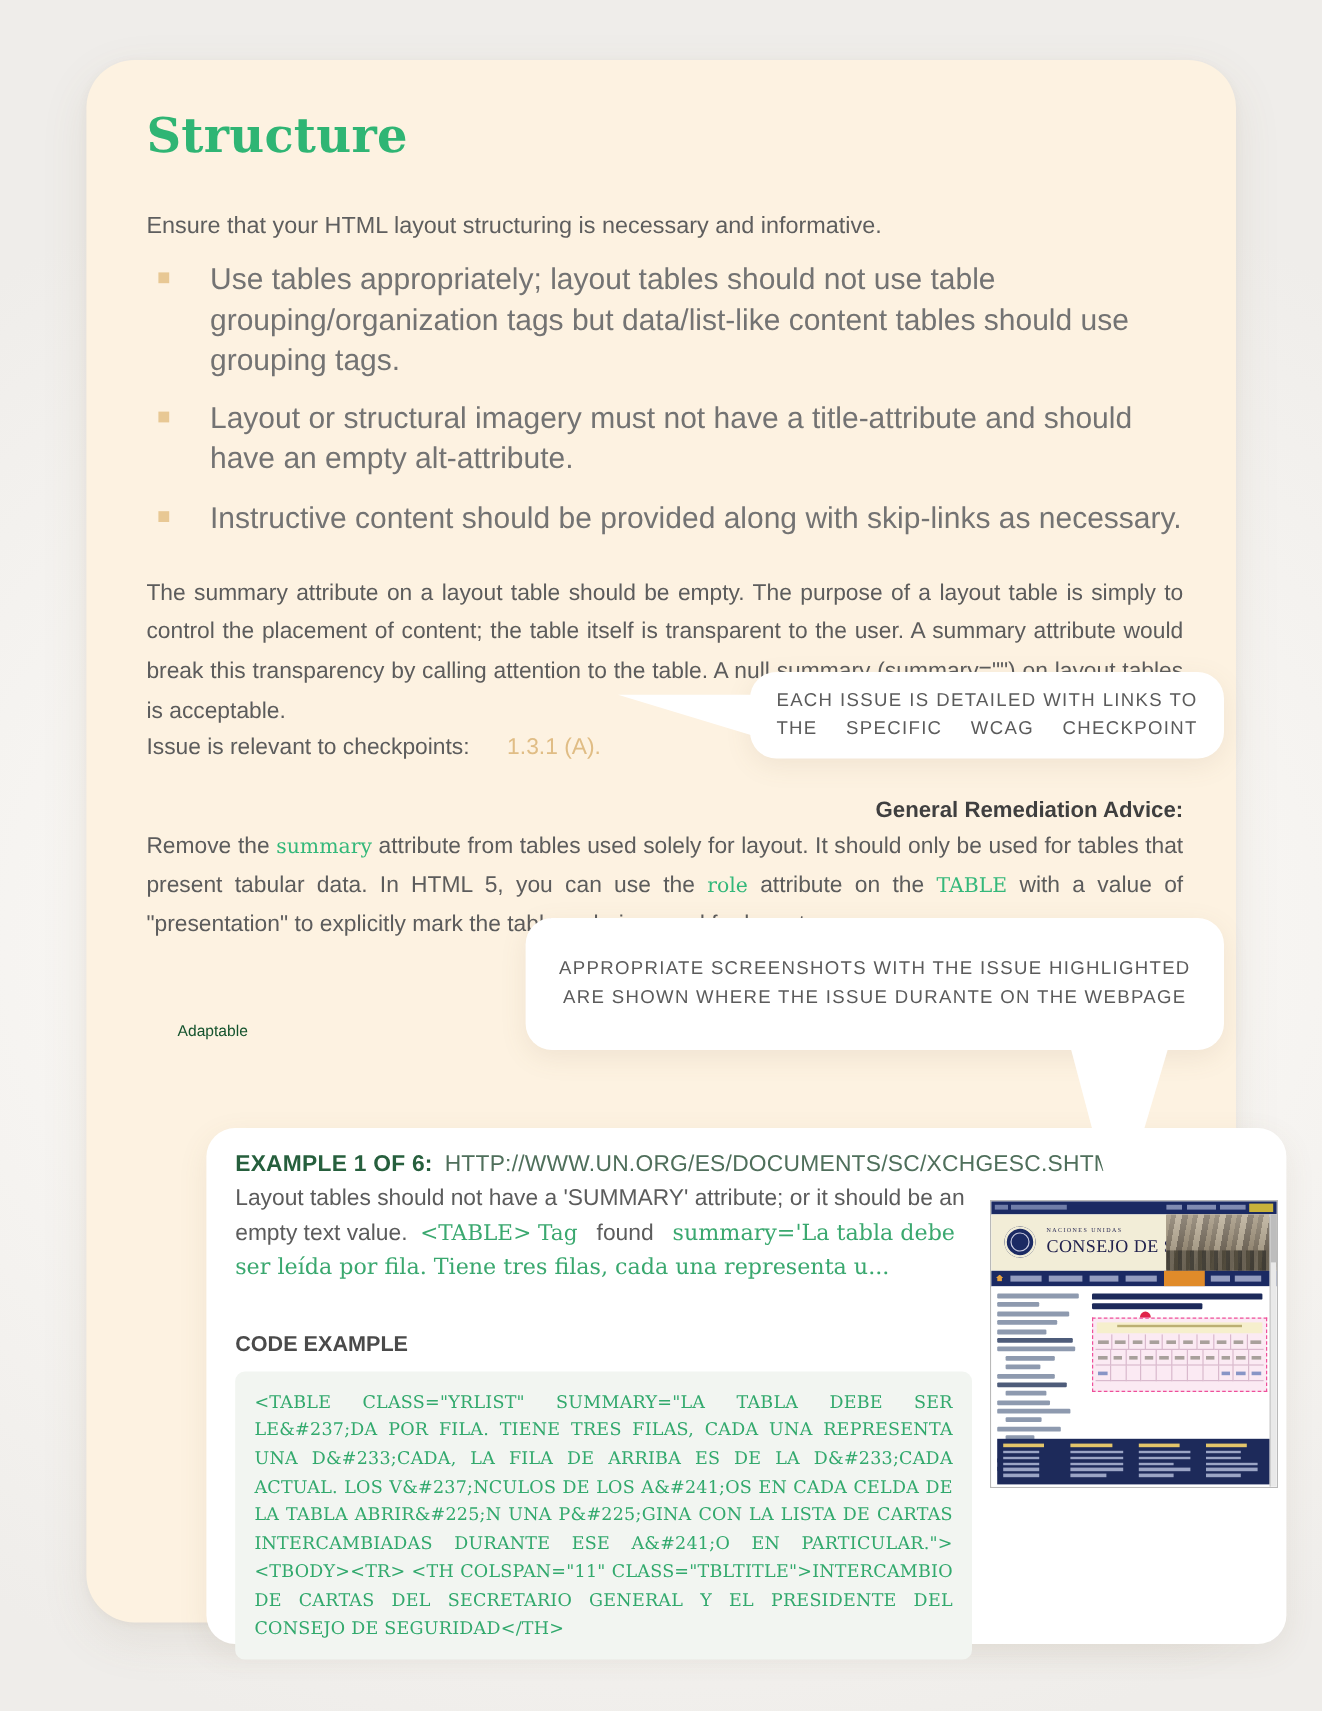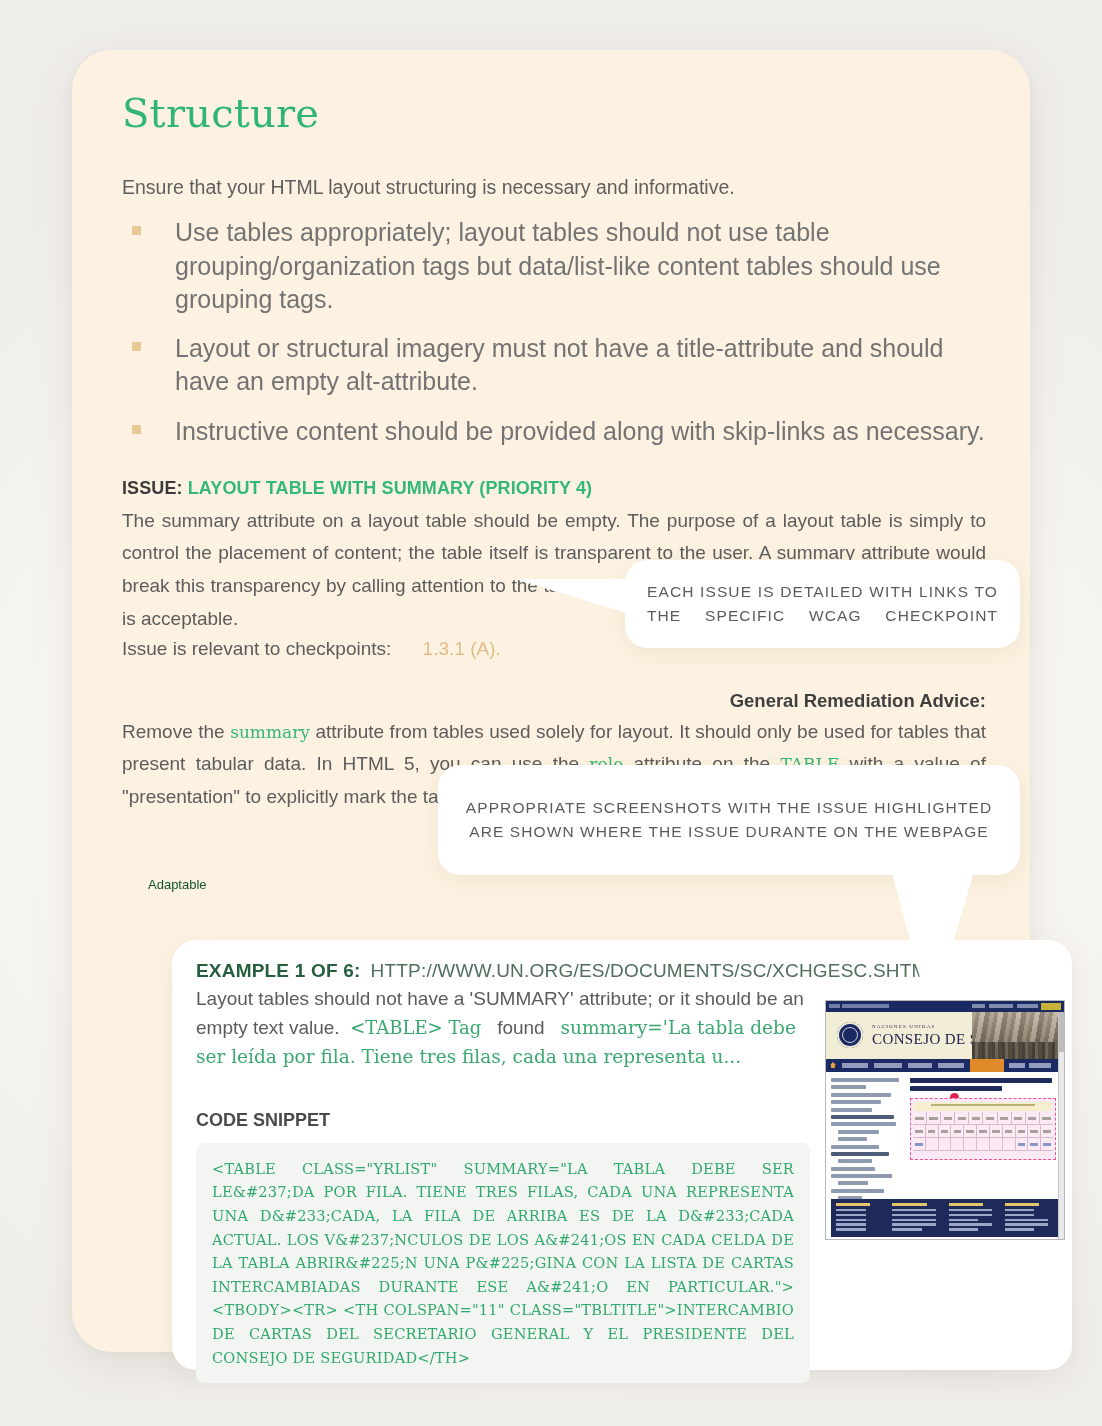--- a/index.html
+++ b/index.html
@@ -23,21 +23,21 @@
     left:72px; top:50px; width:958px; height:1302px;
     background:#fdf2e1;
     border-radius:40px;
     box-shadow: 0 14px 40px rgba(120,100,70,0.10), 0 2px 8px rgba(120,100,70,0.06);
   }
 
   .inner { position:absolute; left:50px; top:40px; right:44px; }
 
   h1.title{
     font-family:"DejaVu Serif", serif;
-    font-weight:400;
+    font-weight:700;
     font-size:40px;
     color:#2fb574;
     margin:0 0 38px 0;
     letter-spacing:.2px;
   }
 
   .lead{
     font-size:19.5px; color:#5e5e5e; margin:0 0 16px 0; line-height:1.35;
   }
 
@@ -104,21 +104,21 @@
   .callout .ctext{
     font-size:15.5px;
     color:#5b5b5b;
     letter-spacing:1.1px;
     line-height:1.52;
     text-align:center;
     font-family:"Liberation Sans", sans-serif;
   }
 
   #callout1{
-    left:625px; top:560px; width:395px; height:88px;
+    left:625px; top:560px; width:395px; height:72px;
     display:flex; align-items:center; justify-content:center;
   }
   #callout1 .ctext{ text-align:justify; text-align-last:justify; padding:0 22px; }
   #callout1 .tail{
     position:absolute;
     left:-110px; top:19px;
     width:0; height:0;
     border-top:0 solid transparent;
     border-bottom:34px solid transparent;
     border-right:112px solid #ffffff;
@@ -289,24 +289,20 @@
     <h1 class="title">Structure</h1>
 
     <p class="lead">Ensure that your HTML layout structuring is necessary and informative.</p>
 
     <ul class="bullets">
       <li>Use tables appropriately; layout tables should not use table grouping/organization tags but data/list-like content tables should use grouping tags.</li>
       <li>Layout or structural imagery must not have a title-attribute and should have an empty alt-attribute.</li>
       <li>Instructive content should be provided along with skip-links as necessary.</li>
     </ul>
 
-    <div class="issue-head">
-      <span>ISSUE:</span>
-      <span class="name">LAYOUT TABLE WITH SUMMARY (PRIORITY 4)</span>
-    </div>
 
     <p class="body">The summary attribute on a layout table should be empty. The purpose of a layout table is simply to control the placement of content; the table itself is transparent to the user. A summary attribute would break this transparency by calling attention to the table. A null summary (summary="") on layout tables is acceptable.</p>
 
     <p class="checkline">
       <span>Issue is relevant to checkpoints:</span>
       <a class="cp" href="#" style="text-decoration:none">1.3.1 (A).</a>
     </p>
 
     <div class="sub-head">General Remediation Advice:</div>
 
@@ -322,21 +318,21 @@
   <div class="example">
     <div class="ex-inner">
 
       <div class="ex-title">
         <b>EXAMPLE 1 OF 6:</b><span class="url">HTTP://WWW.UN.ORG/ES/DOCUMENTS/SC/XCHGESC.SHTML</span>
       </div>
 
 
       <div class="ex-body"><span>Layout tables should not have a 'SUMMARY' attribute; or it should be an empty text value.</span>&nbsp; <span class="g">&lt;TABLE&gt; Tag</span>&nbsp;&nbsp; <span>found</span>&nbsp;&nbsp; <span class="gs">summary='La tabla debe ser leída por fila. Tiene tres filas, cada una representa u...</span></div>
 
-      <div class="code-label">CODE SNIPPET</div>
+      <div class="code-label">CODE EXAMPLE</div>
 
       <div class="code-box">&lt;TABLE CLASS="YRLIST" SUMMARY="LA TABLA DEBE SER LE&amp;#237;DA POR FILA. TIENE TRES FILAS, CADA UNA REPRESENTA UNA D&amp;#233;CADA, LA FILA DE ARRIBA ES DE LA D&amp;#233;CADA ACTUAL. LOS V&amp;#237;NCULOS DE LOS A&amp;#241;OS EN CADA CELDA DE LA TABLA ABRIR&amp;#225;N UNA P&amp;#225;GINA CON LA LISTA DE CARTAS INTERCAMBIADAS DURANTE ESE A&amp;#241;O EN PARTICULAR."&gt; &lt;TBODY&gt;&lt;TR&gt; &lt;TH COLSPAN="11" CLASS="TBLTITLE"&gt;INTERCAMBIO DE CARTAS DEL SECRETARIO GENERAL Y EL PRESIDENTE DEL CONSEJO DE SEGURIDAD&lt;/TH&gt;</div>
     </div>
 
     <div class="thumb">
       <div class="t-browserbar">
         <div class="bb-l"></div>
         <div class="bb-r"></div>
         <div class="bb-btn"></div>
       </div>

